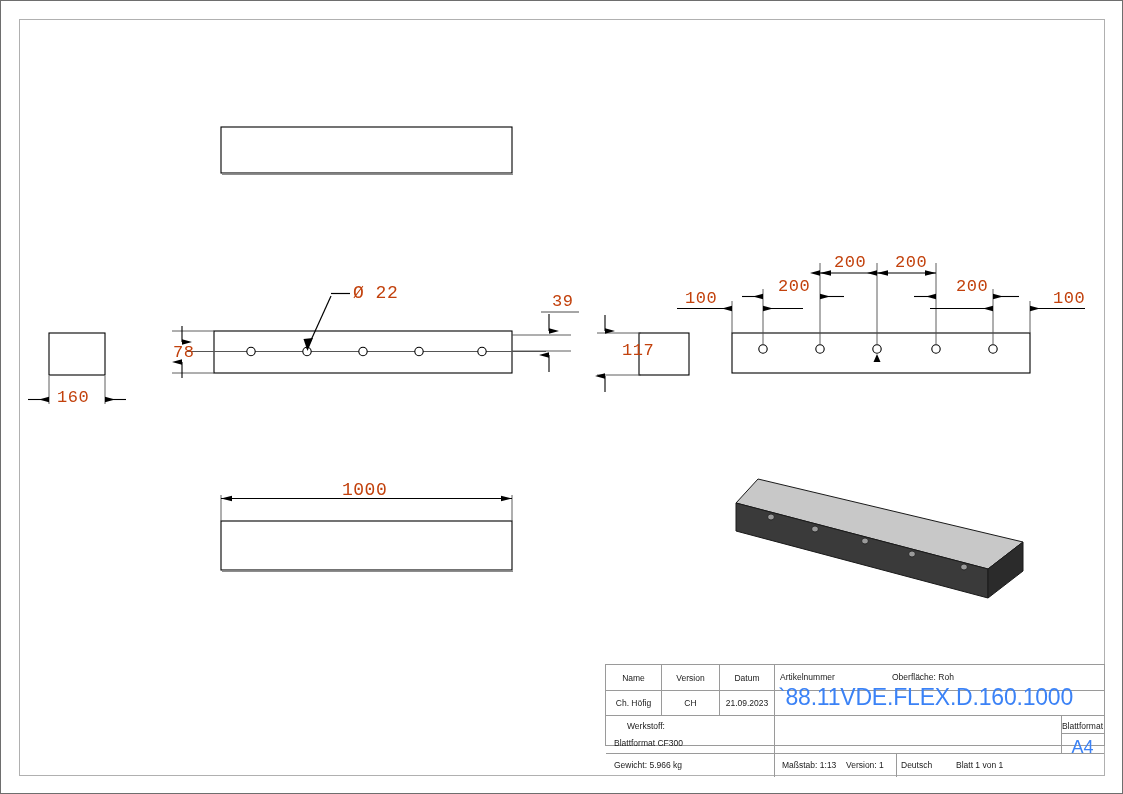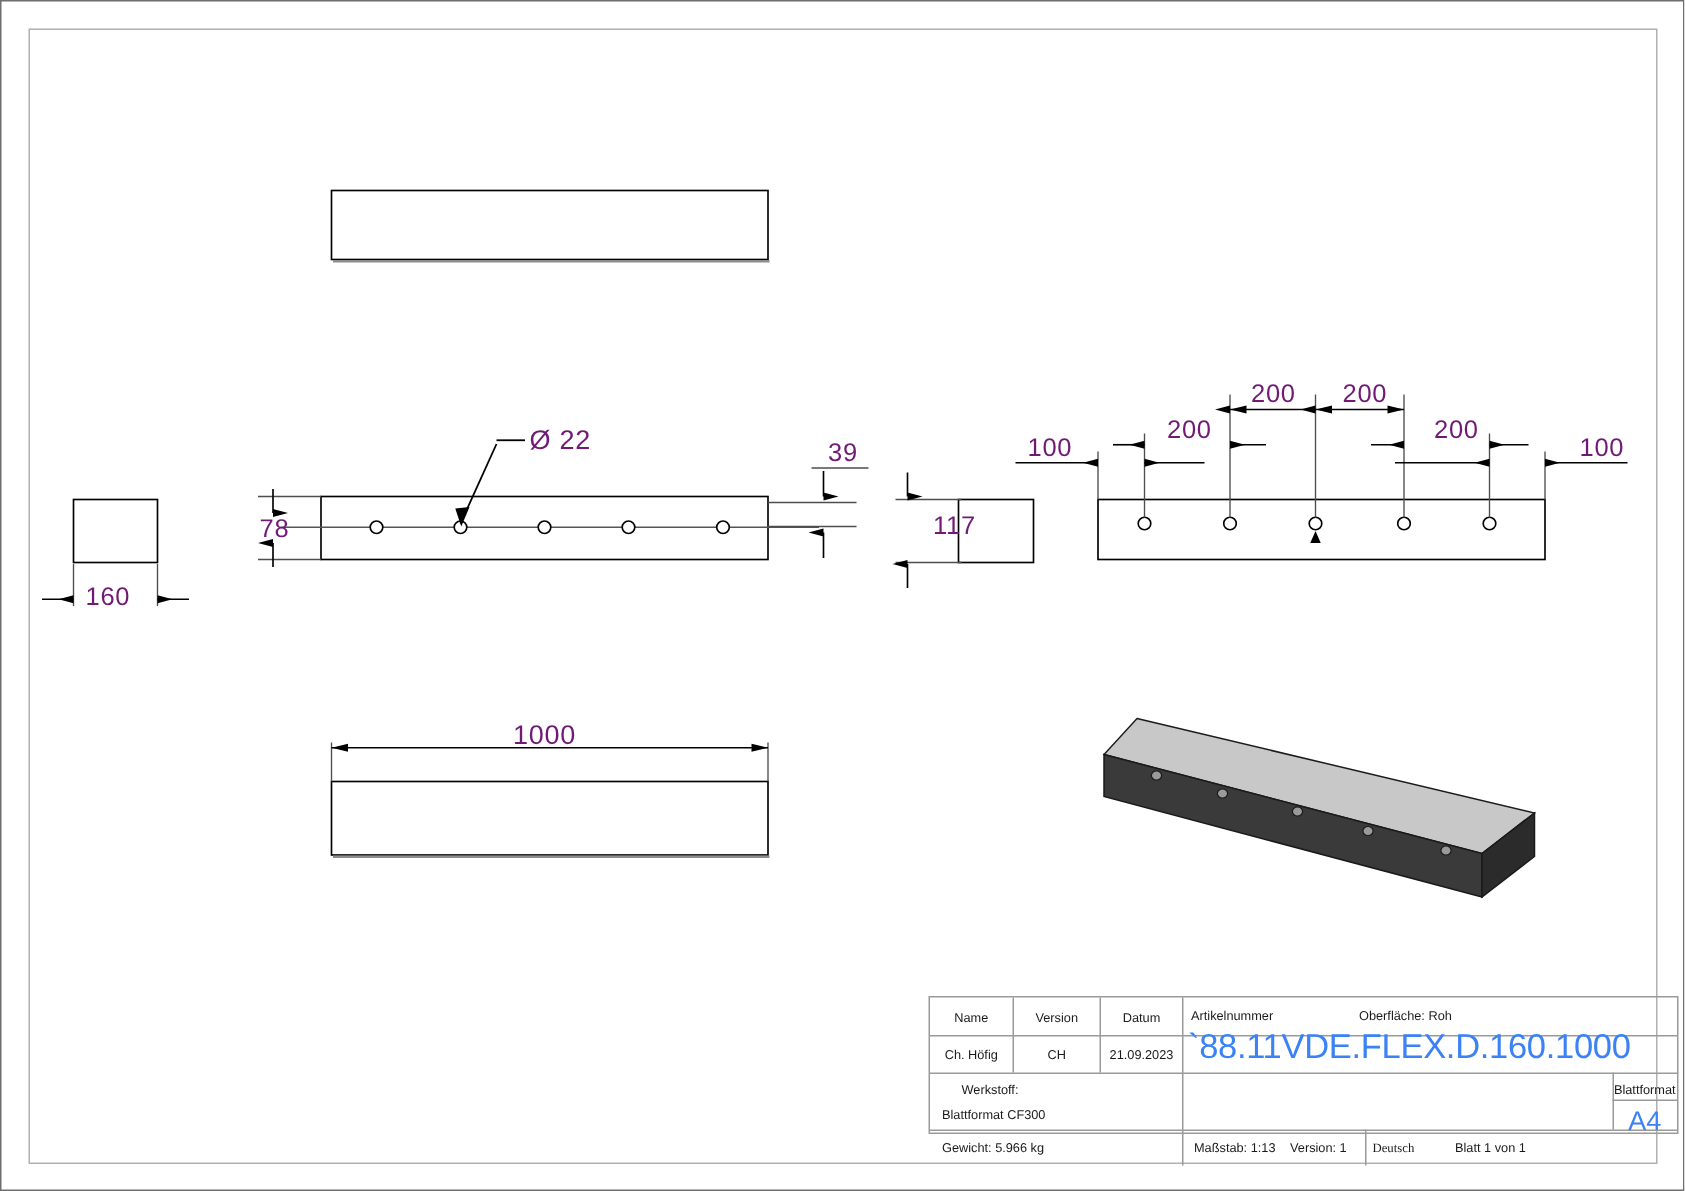--- a/index.html
+++ b/index.html
@@ -30,37 +30,36 @@
   }
   .svg-layer {
     position: absolute;
     left: 0;
     top: 0;
     width: 1123px;
     height: 794px;
   }
   .dimtext {
     position: absolute;
-    font-family: Liberation Sans, sans-serif;
+    font-family: Liberation Mono, monospace;
     font-size: 17px;
-    color: #701a75;
+    color: #c2410c;
     white-space: nowrap;
     letter-spacing: 0.5px;
   }
   
   #titleblock {
     position: absolute;
     left: 604px;
     top: 663px;
     width: 500px;
-    height: 92px;
+    height: 82px;
     border: 1px solid #9a9a9a;
     box-sizing: border-box;
     color: #1a1a1a;
-    margin-left: 14px;
   }
   #titleblock .tb-line {
     position: absolute;
     background: #9a9a9a;
   }
   #titleblock .cell {
     position: absolute;
     font-size: 8.5px;
     color: #1a1a1a;
     white-space: nowrap;
@@ -297,18 +296,18 @@
 
     <div class="cell" style="left:21px; top:56px;">Werkstoff:</div>
     <div class="cell" style="left:8px; top:73px;">Blattformat CF300</div>
 
     <div class="cell center" style="left:455px; top:56px; width:43px;">Blattformat</div>
     <div class="a4" style="left:455px; top:72px; width:43px; text-align:center;">A4</div>
 
     <div class="cell" style="left:8px; top:95px;">Gewicht: 5.966 kg</div>
     <div class="cell" style="left:176px; top:95px;">Maßstab: 1:13</div>
     <div class="cell" style="left:240px; top:95px;">Version: 1</div>
-    <div class="cell" style="left:295px; top:95px;font-family:Liberation Serif, serif;">Deutsch</div>
+    <div class="cell" style="left:295px; top:95px;">Deutsch</div>
     <div class="cell" style="left:350px; top:95px;">Blatt 1 von 1</div>
 
   </div>
 
 </div>
 
 </body></html>

